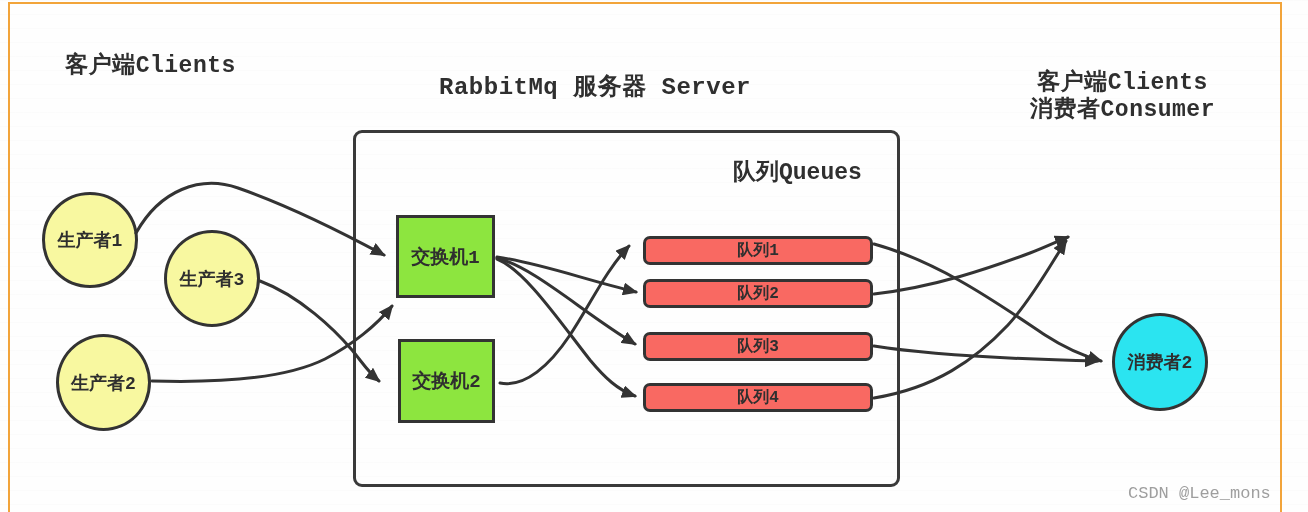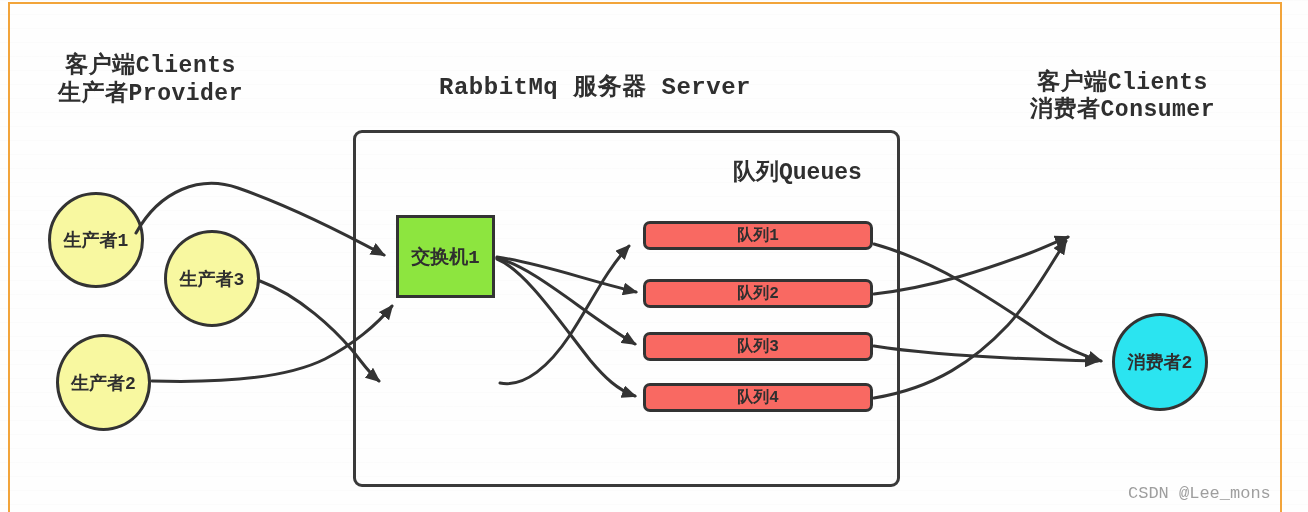--- a/index.html
+++ b/index.html
@@ -41,26 +41,26 @@
   .node{
     position:absolute;display:flex;align-items:center;justify-content:center;
     font-weight:bold;border:3px solid #333;box-sizing:border-box;
     text-align:center;
   }
   .circle{border-radius:50%;font-size:18px;}
   .producer{background:var(--producer);}
   .consumer{background:var(--consumer);}
   .exchange{background:var(--exchange);font-size:19px;}
   .queue{background:var(--queue);border-radius:7px;font-size:16px;}
-  .p1{left:48px;top:192px;width:96px;height:96px;}
+  .p1{left:42px;top:192px;width:96px;height:96px;}
   .p3{left:164px;top:230px;width:96px;height:97px;}
   .p2{left:56px;top:334px;width:95px;height:97px;}
   .e1{left:396px;top:215px;width:99px;height:83px;}
   .e2{left:398px;top:339px;width:97px;height:84px;}
-  .q1{left:643px;top:221px;width:230px;height:29px;}
+  .q1{left:643px;top:236px;width:230px;height:29px;}
   .q2{left:643px;top:279px;width:230px;height:29px;}
   .q3{left:643px;top:332px;width:230px;height:29px;}
   .q4{left:643px;top:383px;width:230px;height:29px;}
   .c1{left:1077px;top:191px;width:95px;height:96px;}
   .c2{left:1112px;top:313px;width:96px;height:98px;}
   #arrow-layer{position:absolute;left:0;top:0;z-index:3;pointer-events:none;}
   .node,.server-box{z-index:2;}
   .watermark{
     position:absolute;left:1128px;top:484px;z-index:4;
     font-size:17px;color:var(--watermark);white-space:nowrap;text-align:center;
@@ -69,38 +69,38 @@
 </style>
 </head>
 <body>
 
 <div id="stage" style="--frame: #F2A43A; --producer: #F8F8A0; --exchange: #8DE53F; --queue: #F96962; --consumer: #2BE4F0; --watermark: #9E9E9E;">
 
   <div class="frame"></div>
 
   <div class="title title-left">
     <div>客户端Clients</div>
-    <div>生产者Provider</div>
   </div>
 
   <div class="title title-server">RabbitMq 服务器 Server</div>
 
   <div class="title title-right">
     <div>客户端Clients</div>
     <div>消费者Consumer</div>
   </div>
 
   <div class="server-box"></div>
   <div class="section-heading heading-queues">队列Queues</div>
 
   <div class="node circle producer p1">生产者1</div>
   <div class="node circle producer p3">生产者3</div>
   <div class="node circle producer p2">生产者2</div>
 
   <div class="node exchange e1">交换机1</div>
+  <div class="node exchange e2">交换机2</div>
 
   <div class="node queue q1">队列1</div>
   <div class="node queue q2">队列2</div>
   <div class="node queue q3">队列3</div>
   <div class="node queue q4">队列4</div>
 
   <div class="node circle consumer c2">消费者2</div>
 
   <svg id="arrow-layer" width="1308" height="512" viewBox="0 0 1308 512">
     <defs>

